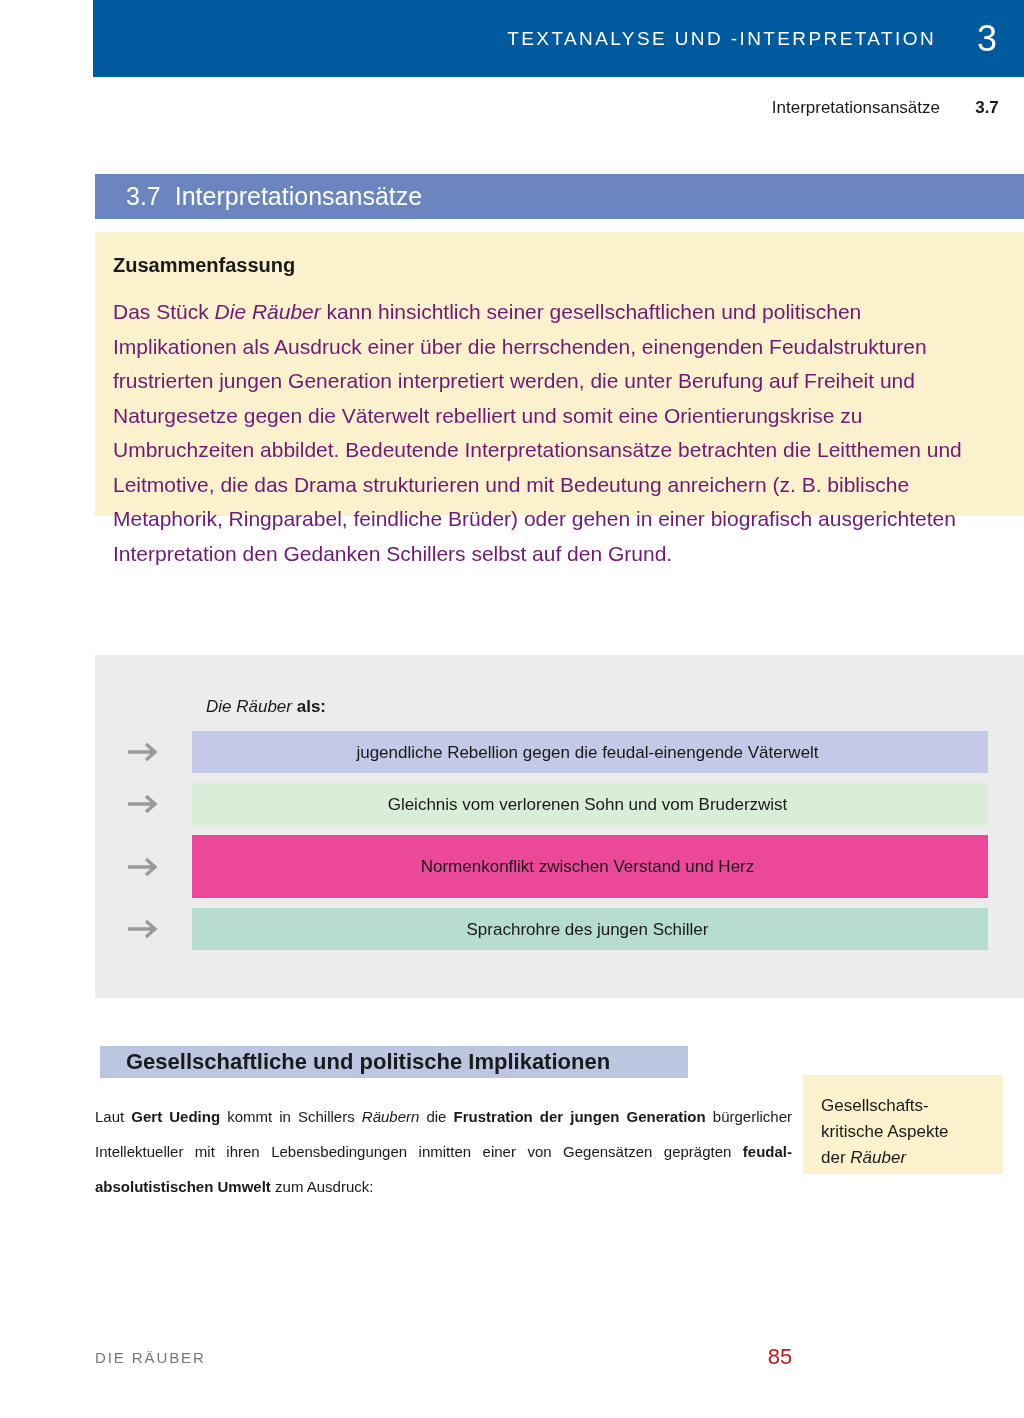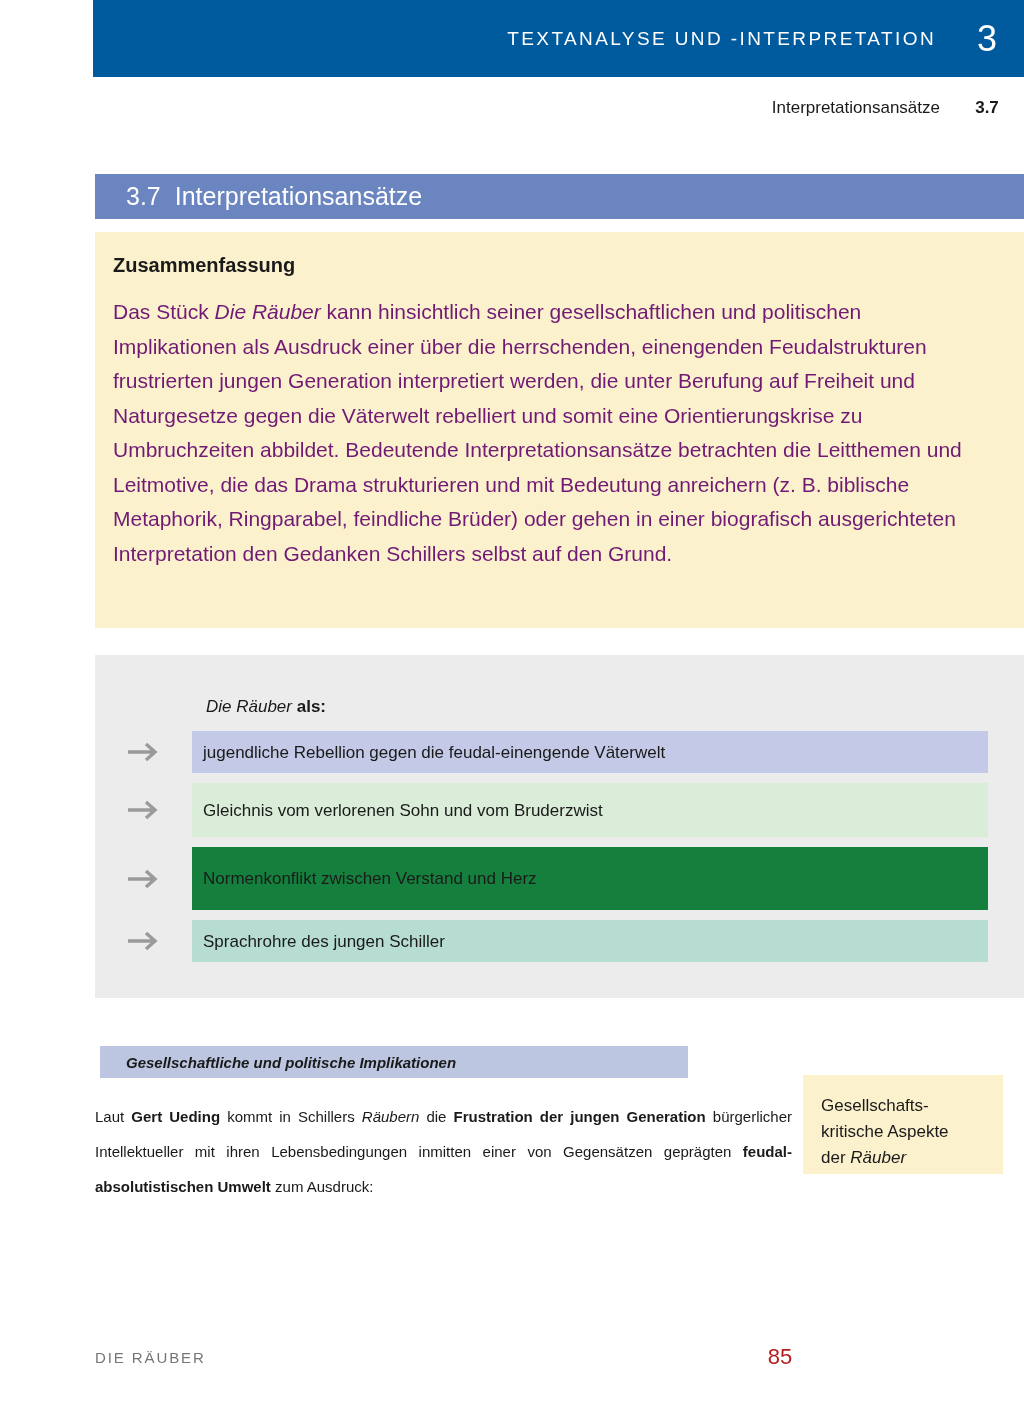--- a/index.html
+++ b/index.html
@@ -92,21 +92,21 @@
     font-weight: 400;
     margin-left: 14px;
   }
 
   
   .summary-box {
     position: absolute;
     left: 95px;
     top: 232px;
     width: 929px;
-    height: 396px;
+    height: 284px;
     background: #fcf1cd;
     box-sizing: border-box;
     padding: 22px 46px 20px 18px;
   }
   .summary-title {
     font-size: 20px;
     font-weight: 700;
     color: #1a1a1a;
     margin: 0 0 18px 0;
   }
@@ -161,44 +161,44 @@
   .row-bar {
     flex: none;
     width: 796px;
     display: flex;
     align-items: center;
     box-sizing: border-box;
     padding: 10px 16px 10px 11px;
     font-size: 17px;
     line-height: 25px;
     color: #1a1a1a;
+    justify-content: center;
   }
   .row-bar-h1 { height: 42px; }
-  .row-bar-h2 { height: 54px; }
+  .row-bar-h2 { height: 42px; }
   .row-bar-h3 { height: 63px; }
   .row-bar-h4 { height: 42px; }
 
   
   .subheading {
     position: absolute;
     left: 100px;
     top: 1046px;
     width: 588px;
     height: 32px;
     background: #bcc6e0;
     display: flex;
     align-items: center;
     box-sizing: border-box;
     padding-left: 26px;
   }
   .subheading-label {
-    font-size: 15px;
+    font-size: 22px;
     font-weight: 700;
     color: #1a1a1a;
-    font-style: italic;
   }
 
   
   .body-paragraph {
     position: absolute;
     left: 95px;
     top: 1084px;
     width: 697px;
     font-size: 15px;
     line-height: 35px;
@@ -296,21 +296,21 @@
         <span>Gleichnis vom verlorenen Sohn und vom Bruderzwist</span>
       </div>
     </div>
 
     <div class="diagram-row">
       <span class="row-arrow">
         <svg width="34" height="22" viewBox="0 0 34 22" aria-hidden="true">
           <path d="M1 11 H26 M19 3 L28 11 L19 19" fill="none" stroke="#9a9a9a" stroke-width="3.4" stroke-linecap="butt" stroke-linejoin="miter"></path>
         </svg>
       </span>
-      <div class="row-bar row-bar-h3" id="bar2" style="background: #15803d;">
+      <div class="row-bar row-bar-h3" id="bar2" style="background: #ec4899;">
         <span>
           <span>Normenkonflikt zwischen Verstand und Herz</span><br>
         </span>
       </div>
     </div>
 
     <div class="diagram-row">
       <span class="row-arrow">
         <svg width="34" height="22" viewBox="0 0 34 22" aria-hidden="true">
           <path d="M1 11 H26 M19 3 L28 11 L19 19" fill="none" stroke="#9a9a9a" stroke-width="3.4" stroke-linecap="butt" stroke-linejoin="miter"></path>

